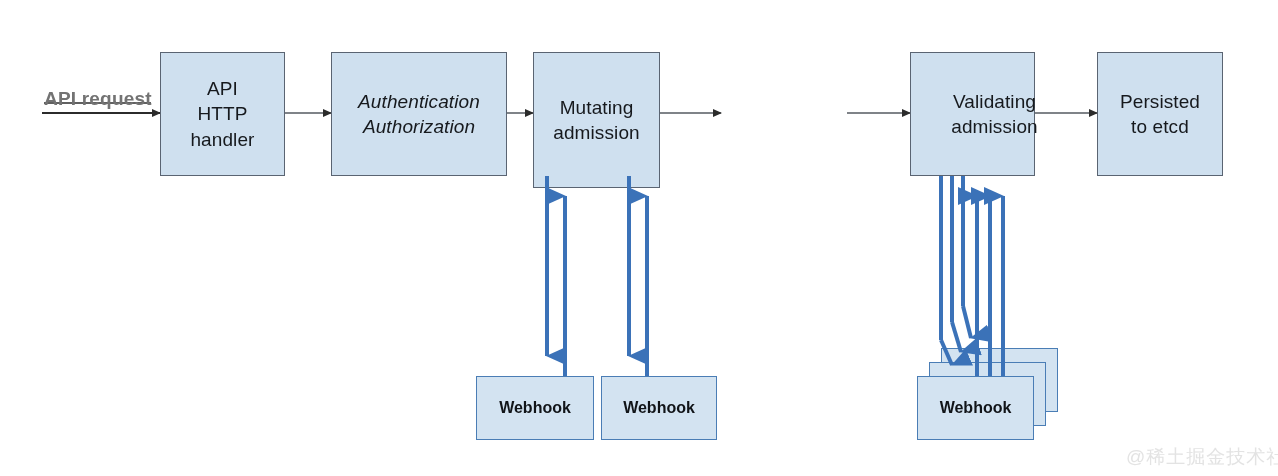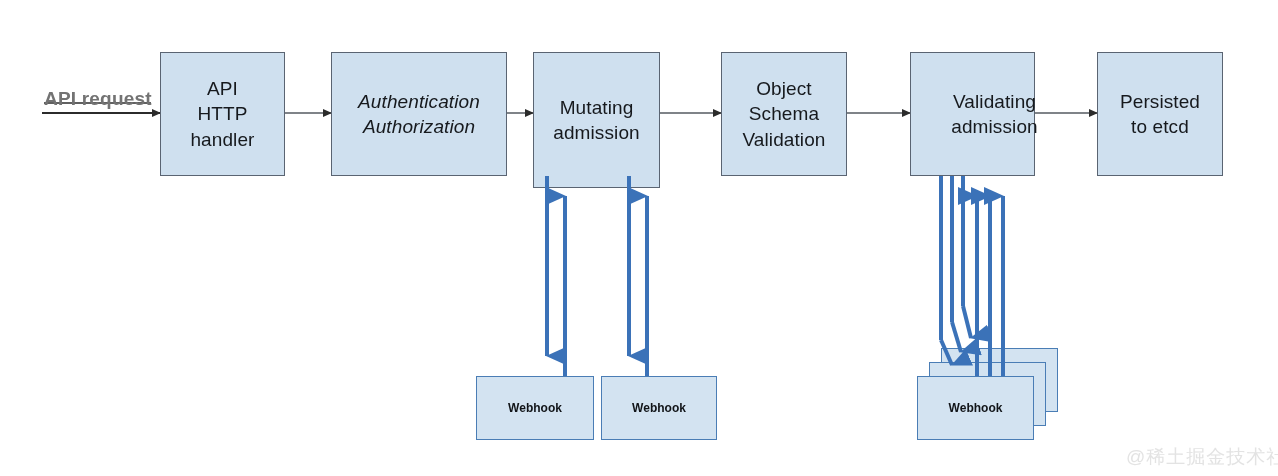--- a/index.html
+++ b/index.html
@@ -43,21 +43,21 @@
   .webhook {
     position: absolute;
     box-sizing: border-box;
     background: #d3e3f1;
     border: 1.8px solid #4a7db5;
     display: flex;
     align-items: center;
     justify-content: center;
     text-align: center;
     color: #111418;
-    font-size: 12px;
+    font-size: 16px;
     font-weight: 700;
     z-index: 6;
   }
   .webhook-stack-back {
     position: absolute;
     box-sizing: border-box;
     background: #d3e3f1;
     border: 1.8px solid #4a7db5;
     z-index: 3;
   }
@@ -165,23 +165,20 @@
   <div class="node" style="left:160px; top:52px; width:125px; height:124px;">API
 HTTP
 handler</div>
 
   <div class="node" style="left:331px; top:52px; width:176px; height:124px;font-style:italic;">Authentication
 Authorization</div>
 
   <div class="node" style="left:533px; top:52px; width:127px; height:136px;">Mutating
 admission</div>
 
-  <div class="node" style="left:721px; top:52px; width:126px; height:124px;">Object
-Schema
-Validation</div>
 
   <div class="node" style="left:910px; top:52px; width:125px; height:124px;padding-left:44px;">Validating
 admission</div>
 
   <div class="node" style="left:1097px; top:52px; width:126px; height:124px;">Persisted
 to etcd</div>
 
   <div class="webhook" style="left:476px; top:376px; width:118px; height:64px;">Webhook</div>
 
   <div class="webhook" style="left:601px; top:376px; width:116px; height:64px;">Webhook</div>

